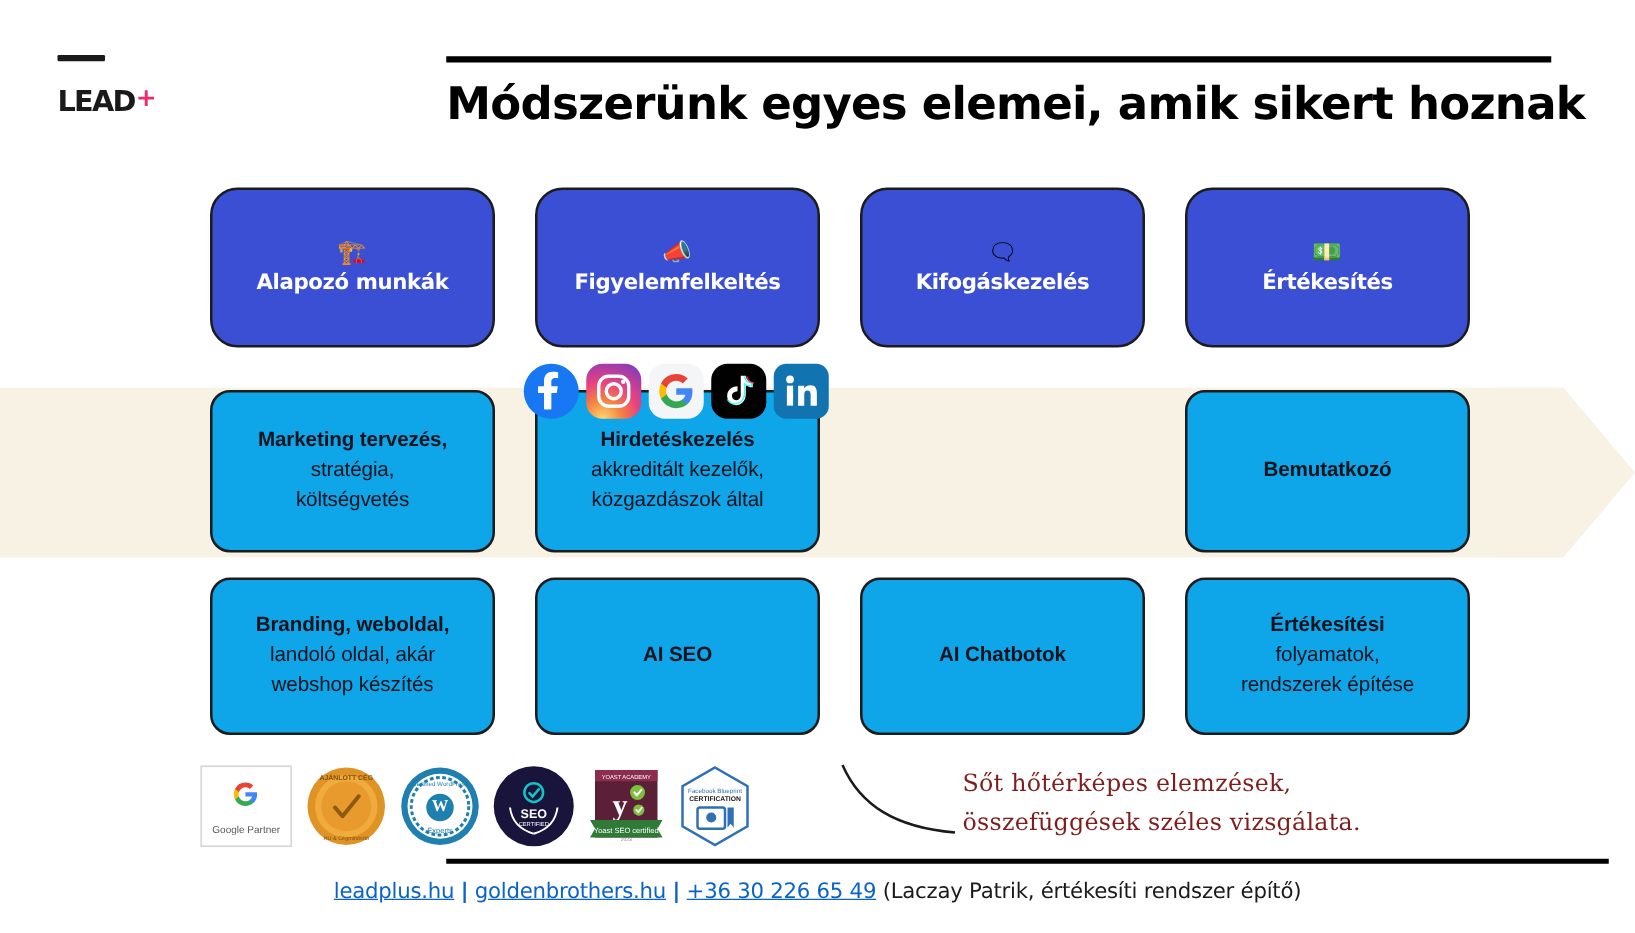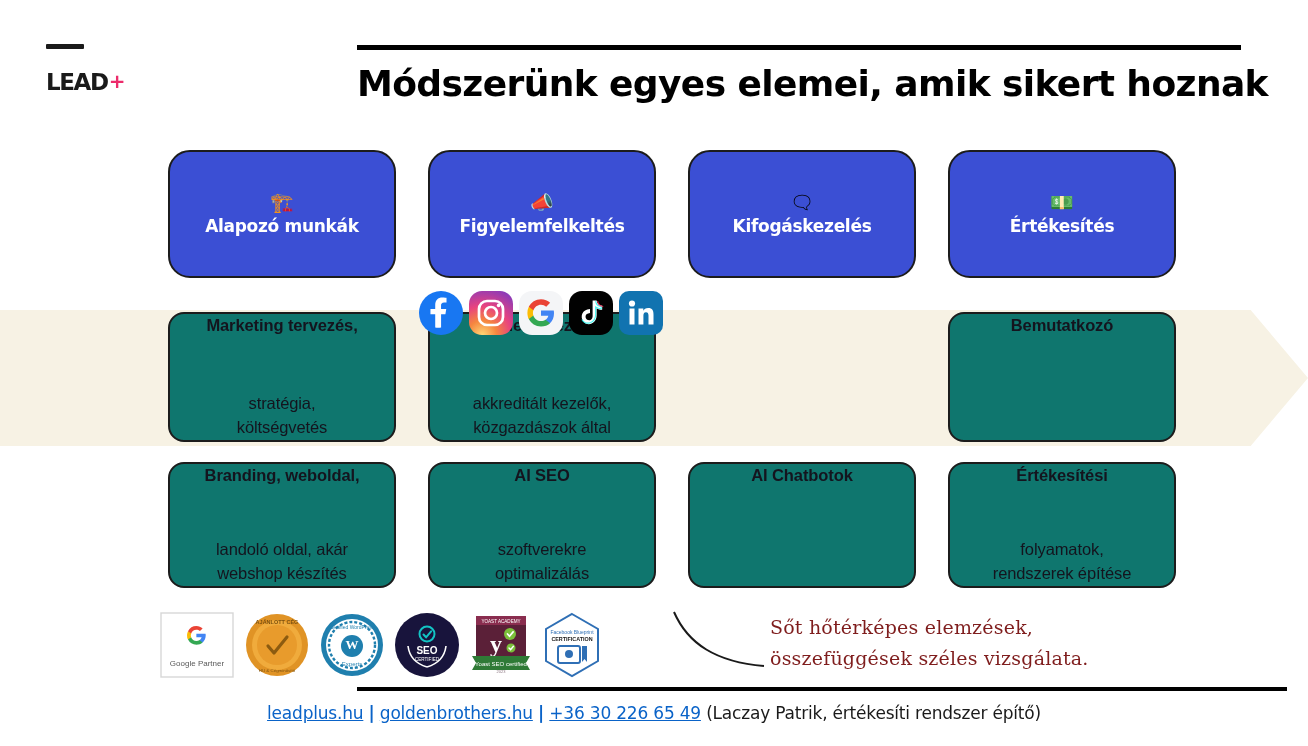--- a/index.html
+++ b/index.html
@@ -26,21 +26,21 @@
   .logo-wrap{position:absolute;left:46px;top:44px;width:120px;height:64px;z-index:5;}
   .logo-dash{width:38px;height:5px;background:#1a1a1a;border-radius:1px;}
   .logo-text{
     margin-top:22px;
     font-family:"DejaVu Sans", sans-serif;
     font-weight:bold;
     font-size:23px;
     letter-spacing:-1.4px;
     color:#1a1a1a;
     line-height:1;
-    display:flex;align-items:flex-end;
+    display:flex;align-items:flex-start;
   }
   .logo-plus{color:#ec2c6b;font-size:20px;margin-left:1px;line-height:1;position:relative;top:-3px;}
 
   
   .rule-top{position:absolute;left:357px;top:45px;width:884px;height:5px;background:#000;z-index:5;}
   .rule-bottom{position:absolute;left:357px;top:687px;width:930px;height:4px;background:#000;z-index:5;}
 
   
   .title{
     position:absolute;left:357px;top:63px;width:900px;
@@ -66,23 +66,22 @@
     align-items:center;
     justify-content:center;
     text-align:center;
     pointer-events:auto;
   }
   .card.top{
     background:#3b4fd4;
     border-radius:22px;
   }
   .card.sub{
-    background:#0f766e;
+    background:#0ea5e9;
     border-radius:16px;
-    justify-content:space-between;
   }
   .card-icon{
     font-size:19px;
     line-height:1;
     margin-bottom:4px;
     filter:none;
   }
   .card-title{
     color:#ffffff;
     font-family:"DejaVu Sans", sans-serif;
@@ -208,22 +207,20 @@
       <div class="sub-line b">Bemutatkozó</div>
     </div>
 
     <div class="card sub" style="left:168px;top:462px;width:228px;height:126px;">
       <div class="sub-line b">Branding, weboldal,</div>
       <div class="sub-body" style="white-space:pre-line;">landoló oldal, akár
 webshop készítés</div>
     </div>
     <div class="card sub" style="left:428px;top:462px;width:228px;height:126px;">
       <div class="sub-line b">AI SEO</div>
-      <div class="sub-body" style="white-space:pre-line;">szoftverekre
-optimalizálás</div>
     </div>
     <div class="card sub" style="left:688px;top:462px;width:228px;height:126px;">
       <div class="sub-line b">AI Chatbotok</div>
     </div>
     <div class="card sub" style="left:948px;top:462px;width:228px;height:126px;">
       <div class="sub-line b">Értékesítési</div>
       <div class="sub-body" style="white-space:pre-line;">folyamatok,
 rendszerek építése</div>
     </div>
   </div>

